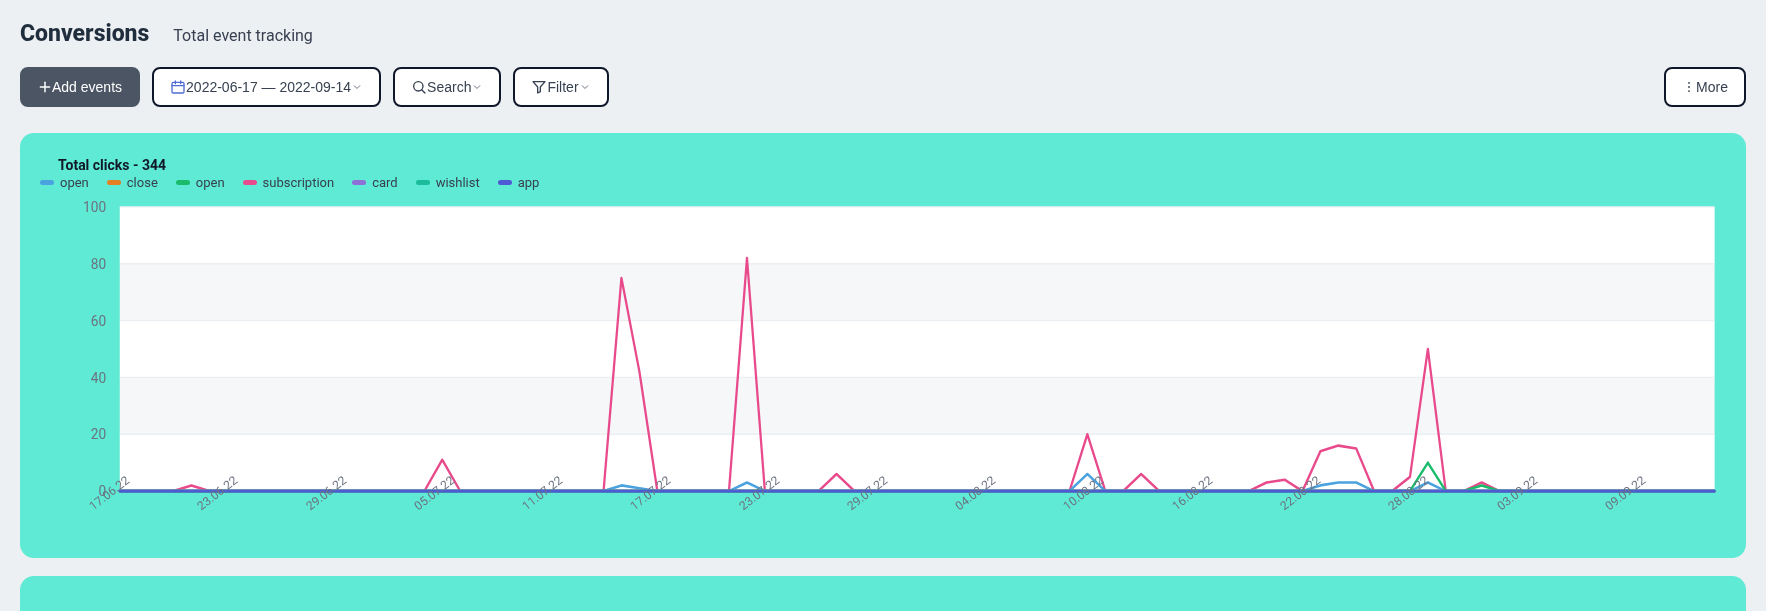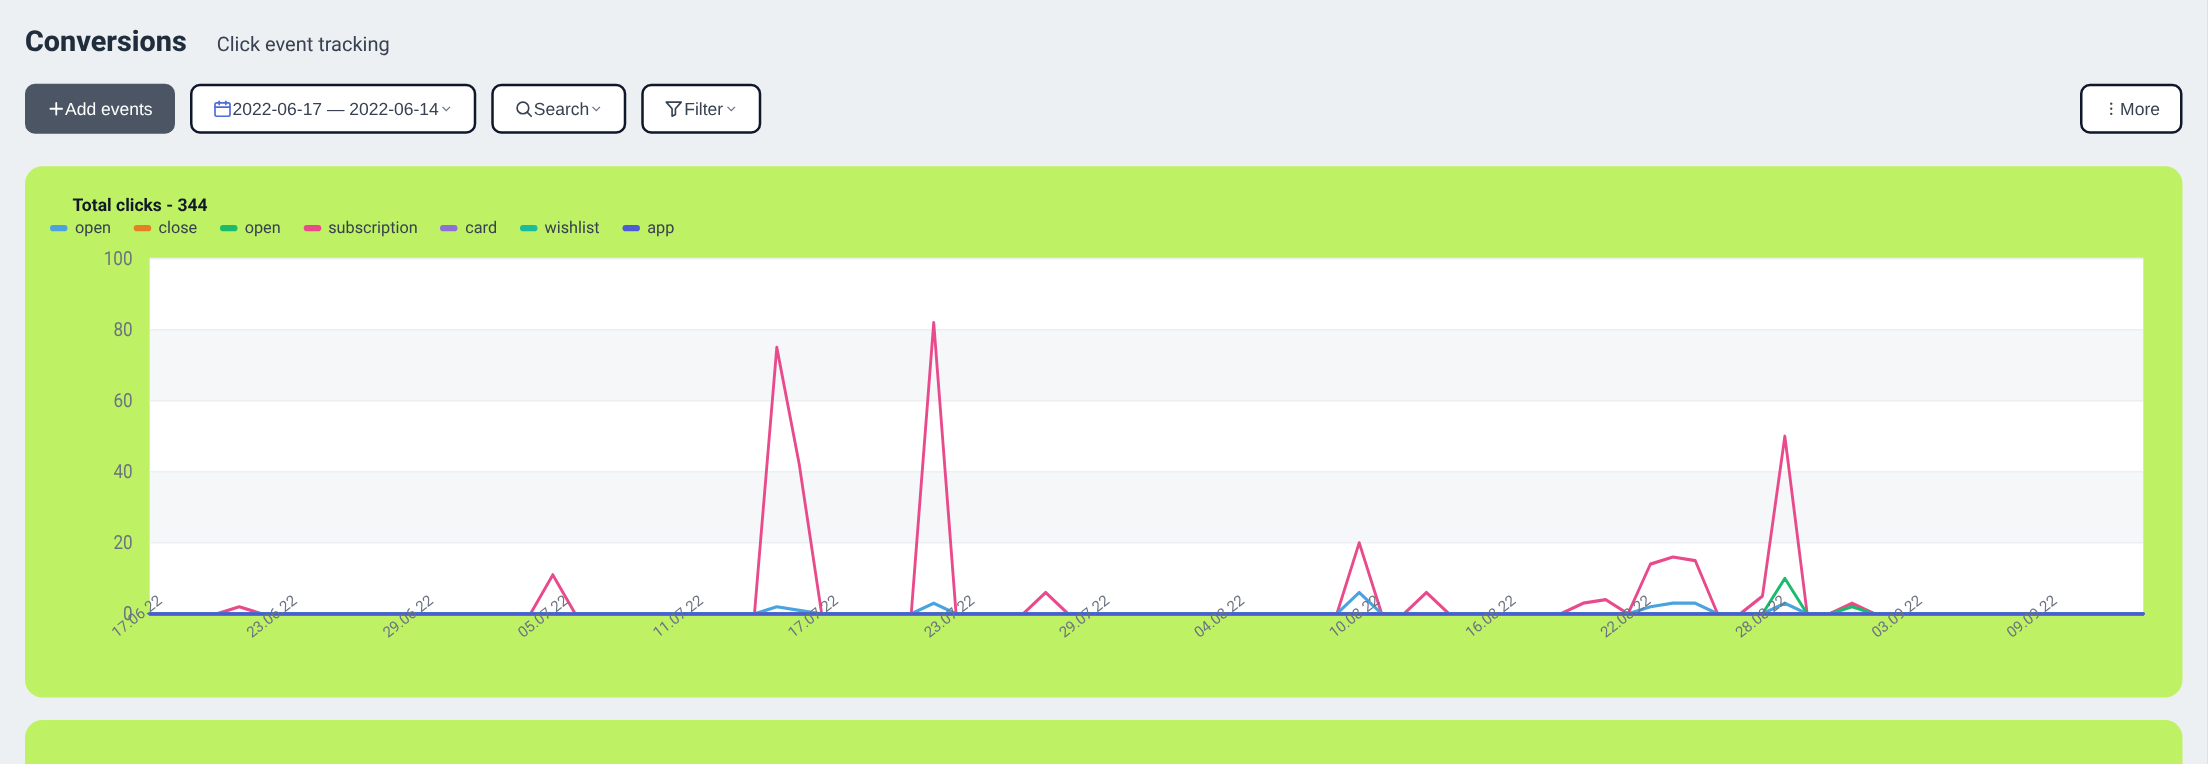--- a/index.html
+++ b/index.html
@@ -45,21 +45,21 @@
     white-space: nowrap;
   }
   .btn.primary {
     background: #4b5563;
     border-color: #4b5563;
     color: #fff;
   }
   .spacer { flex: 1; }
   .icon { display: inline-flex; }
   .card {
-    background: #bef264;
+    background: #5eead4;
     border-radius: 14px;
     padding: 18px 20px 24px 20px;
     margin-bottom: 18px;
   }
   .card-title { font-size: 14px; font-weight: 700; color: #111827; margin: 6px 0 2px 18px; }
   .legend {
     display: flex;
     gap: 18px;
     justify-content: flex-start;
     font-size: 13px;
@@ -83,21 +83,21 @@
   }
   .placeholder-card { height: 60px; }
 </style>
 </head>
 <body>
 
 <div class="page">
 
   <div class="header">
     <h1>Conversions</h1>
-    <div class="subtitle">Click event tracking</div>
+    <div class="subtitle">Total event tracking</div>
   </div>
 
   <div class="toolbar">
     <button class="btn primary">
       <span class="icon">
         <svg width="14" height="14" viewBox="0 0 24 24" fill="none" stroke="currentColor" stroke-width="2.5" stroke-linecap="round">
             <line x1="12" y1="4" x2="12" y2="20"></line>
             <line x1="4" y1="12" x2="20" y2="12"></line>
           </svg>
       </span>
@@ -106,21 +106,21 @@
 
     <button class="btn">
       <span class="icon">
         <svg width="16" height="16" viewBox="0 0 24 24" fill="none" stroke="#4f6bd6" stroke-width="2" stroke-linecap="round">
             <rect x="3" y="5" width="18" height="16" rx="2"></rect>
             <line x1="3" y1="10" x2="21" y2="10"></line>
             <line x1="8" y1="3" x2="8" y2="7"></line>
             <line x1="16" y1="3" x2="16" y2="7"></line>
           </svg>
       </span>
-      <span>2022-06-17 — 2022-06-14</span>
+      <span>2022-06-17 — 2022-09-14</span>
       <span class="icon">
         <svg width="12" height="12" viewBox="0 0 24 24" fill="none" stroke="#6b7280" stroke-width="2">
             <polyline points="6 9 12 15 18 9"></polyline>
           </svg>
       </span>
     </button>
 
     <button class="btn">
       <span class="icon">
         <svg width="16" height="16" viewBox="0 0 24 24" fill="none" stroke="#374151" stroke-width="2" stroke-linecap="round">

